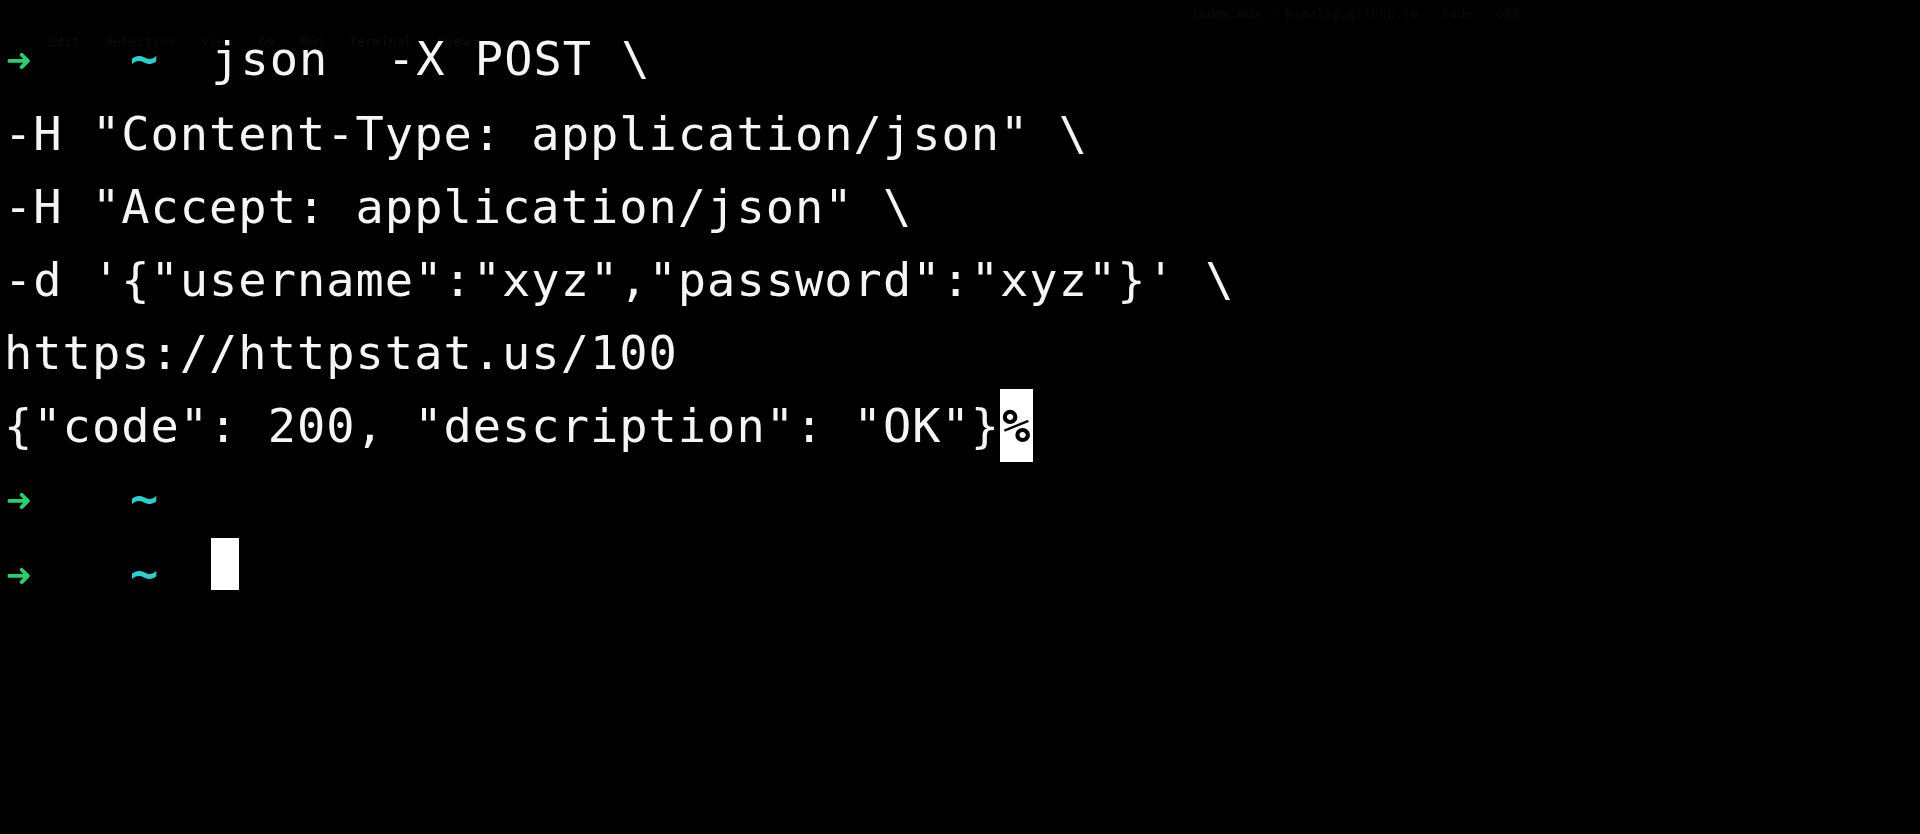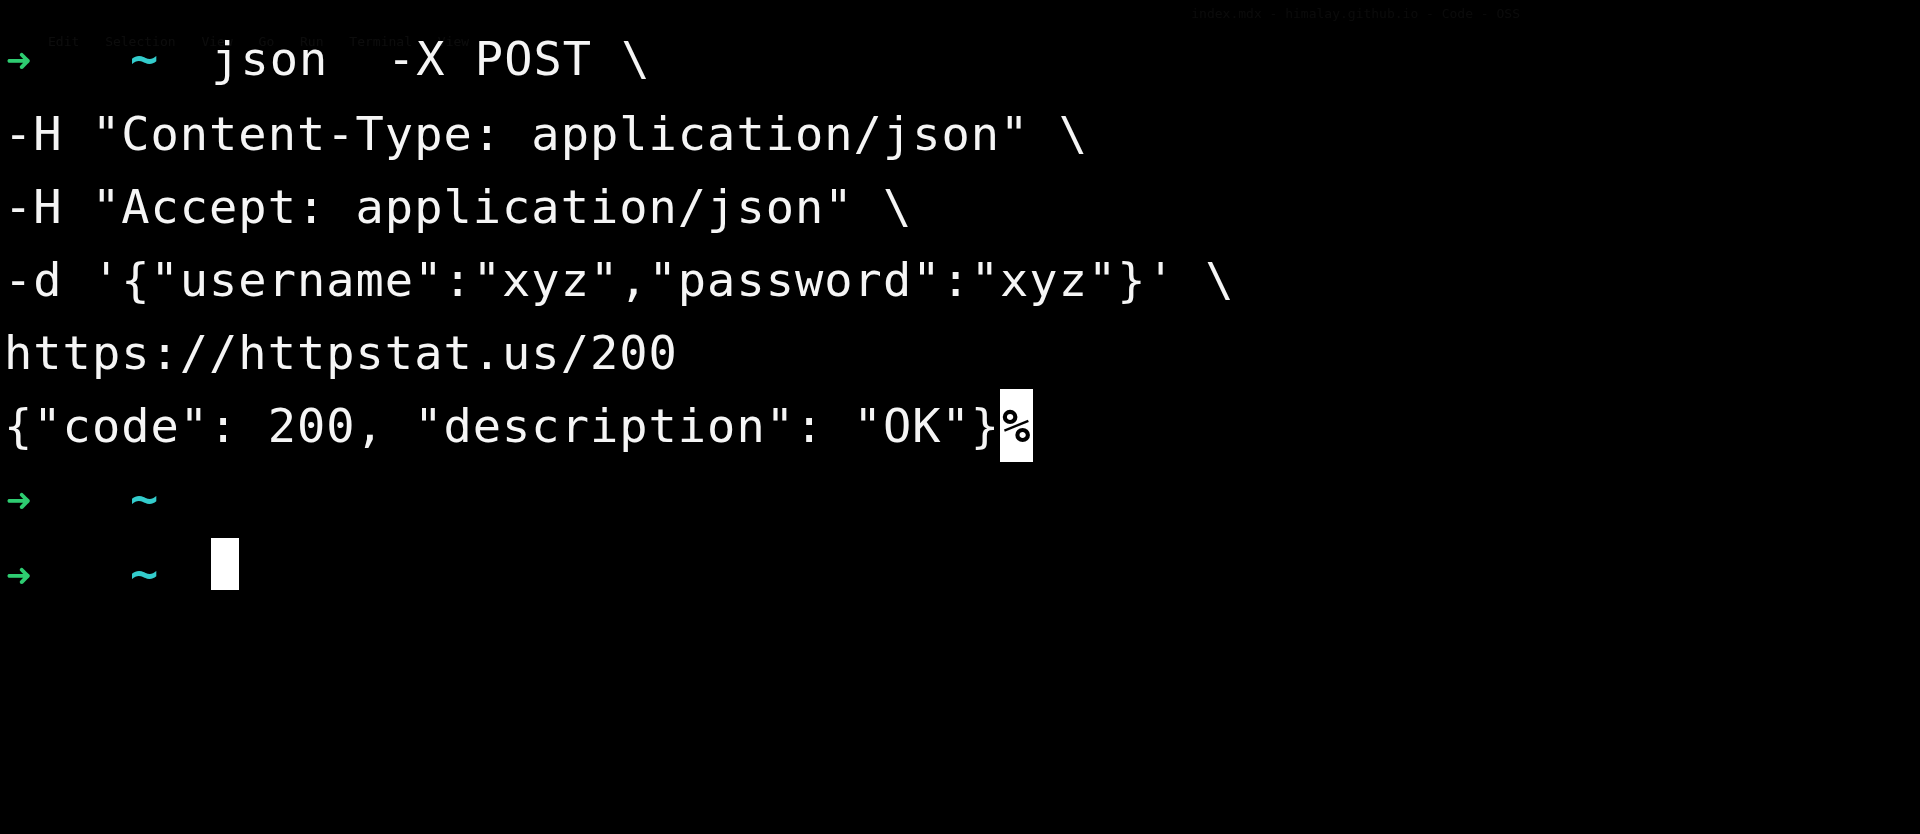--- a/index.html
+++ b/index.html
@@ -108,21 +108,21 @@
   <div class="prompt-line">
     <span class="arrow">➜</span><span>   </span><span class="tilde">~</span><span class="cmd"> json  -X POST \</span>
   </div>
 
   <div class="continuation-line"><span class="cmd">-H "Content-Type: application/json" \</span></div>
 
   <div class="continuation-line"><span class="cmd">-H "Accept: application/json" \</span></div>
 
   <div class="continuation-line"><span class="cmd">-d '{"username":"xyz","password":"xyz"}' \</span></div>
 
-  <div class="continuation-line"><span class="cmd">https://httpstat.us/200</span></div>
+  <div class="continuation-line"><span class="cmd">https://httpstat.us/100</span></div>
 
   <div class="continuation-line"><span class="cmd">{"code": 200, "description": "OK"}</span><span class="percent-blk">%</span></div>
 
   <div class="prompt-line">
     <span class="arrow">➜</span><span>   </span><span class="tilde">~</span>
   </div>
 
   <div class="prompt-line">
     <span class="arrow">➜</span><span>   </span><span class="tilde">~</span><span> </span><span class="cursor"></span>
   </div>

